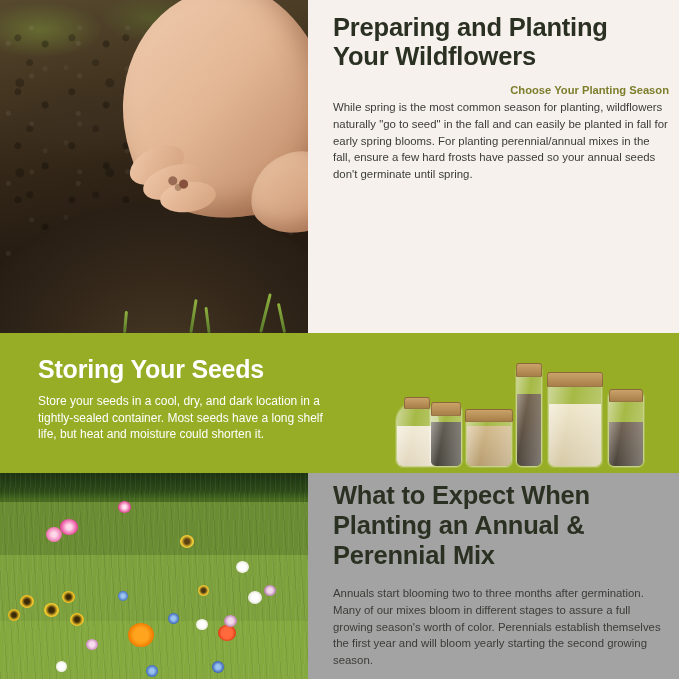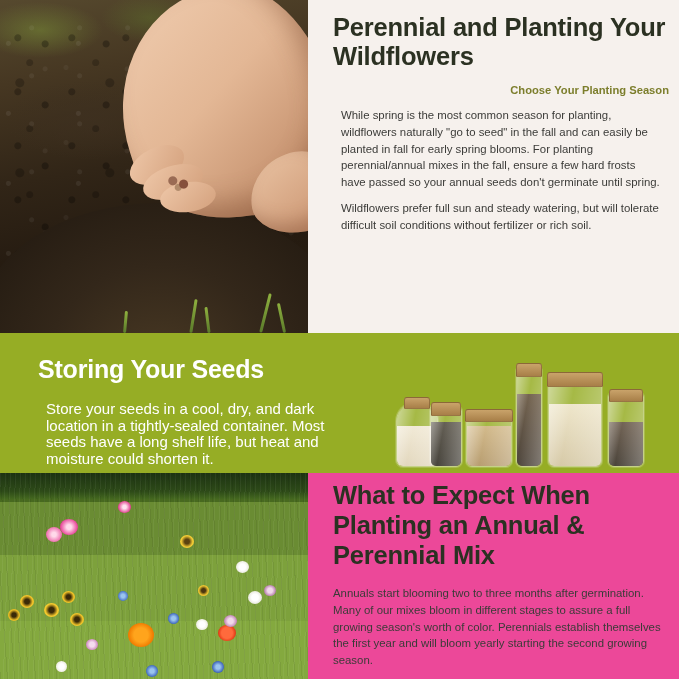--- a/index.html
+++ b/index.html
@@ -57,21 +57,21 @@
     font-weight: 700;
     color: #7c7e2c;
     margin: 0;
     padding-top: 12px;
     text-align: right;
   }
   .body-p {
     font-size: 11.4px;
     line-height: 16.8px;
     color: #3b3b38;
-    margin: 8px;
+    margin: 0;
     padding-top: 1px;
   }
 
   
   .sec-green {
     position: absolute;
     left: 0; top: 333px;
     width: 679px;
     height: 168px;
     background: #96ad25;
@@ -85,40 +85,40 @@
   }
   .h2-green {
     font-size: 25px;
     line-height: 29px;
     font-weight: 700;
     color: #ffffff;
     margin: 0;
     letter-spacing: -0.2px;
   }
   .green-p {
-    font-size: 15px;
+    font-size: 12px;
     line-height: 16.6px;
     color: #ffffff;
-    margin: 8px;
+    margin: 0;
     padding-top: 9px;
   }
   .jars-wrap {
     position: absolute;
     left: 390px; top: 0px;
     width: 289px;
     height: 140px;
   }
 
   
   .sec-bottom {
     position: absolute;
     left: 0; top: 473px;
     width: 679px;
     height: 206px;
-    background: #ec4899;
+    background: #a3a3a3;
   }
   .photo-meadow {
     position: absolute;
     left: 0; top: 0;
     width: 308px;
     height: 206px;
     overflow: hidden;
     background: #4c7a28;
   }
   .bottom-copy {
@@ -278,26 +278,25 @@
       <div class="seeds"></div>
       <div class="hand-2"></div>
       <div class="grass-blade" style="left:192px;height:34px;transform:rotate(9deg);"></div>
       <div class="grass-blade" style="left:206px;height:26px;transform:rotate(-7deg);"></div>
       <div class="grass-blade" style="left:264px;height:40px;transform:rotate(14deg);"></div>
       <div class="grass-blade" style="left:280px;height:30px;transform:rotate(-12deg);"></div>
       <div class="grass-blade" style="left:124px;height:22px;transform:rotate(5deg);"></div>
     </div>
 
     <div class="top-copy">
-      <h1 class="h1">Perennial and Planting Your Wildflowers</h1>
+      <h1 class="h1">Preparing and Planting Your Wildflowers</h1>
 
       <h3 class="sub-h">Choose Your Planting Season</h3>
       <p class="body-p">While spring is the most common season for planting, wildflowers naturally "go to seed" in the fall and can easily be planted in fall for early spring blooms. For planting perennial/annual mixes in the fall, ensure a few hard frosts have passed so your annual seeds don't germinate until spring.</p>
 
-      <p class="body-p">Wildflowers prefer full sun and steady watering, but will tolerate difficult soil conditions without fertilizer or rich soil.</p>
 
     </div>
   </div>
 
   <div class="sec-green">
     <div class="green-copy">
       <h2 class="h2-green">Storing Your Seeds</h2>
       <p class="green-p">Store your seeds in a cool, dry, and dark location in a tightly-sealed container. Most seeds have a long shelf life, but heat and moisture could shorten it.</p>
     </div>
 

